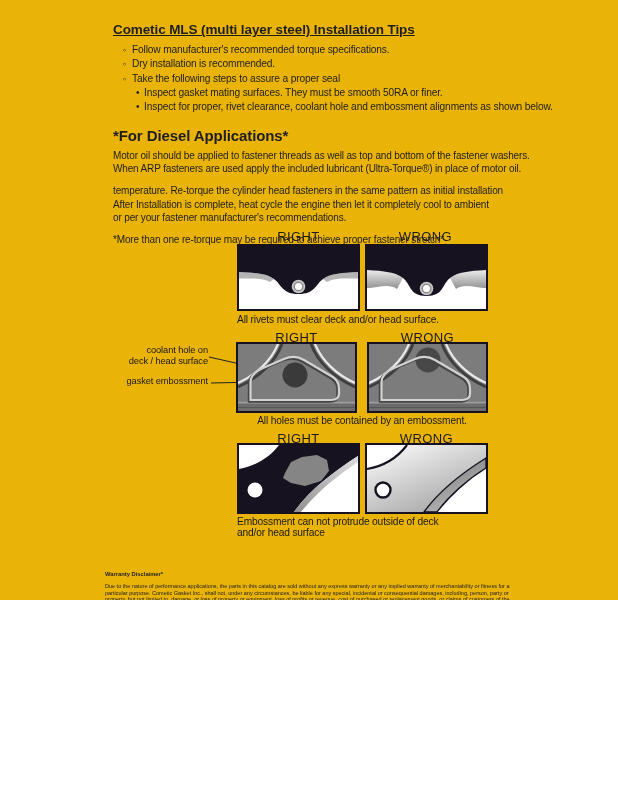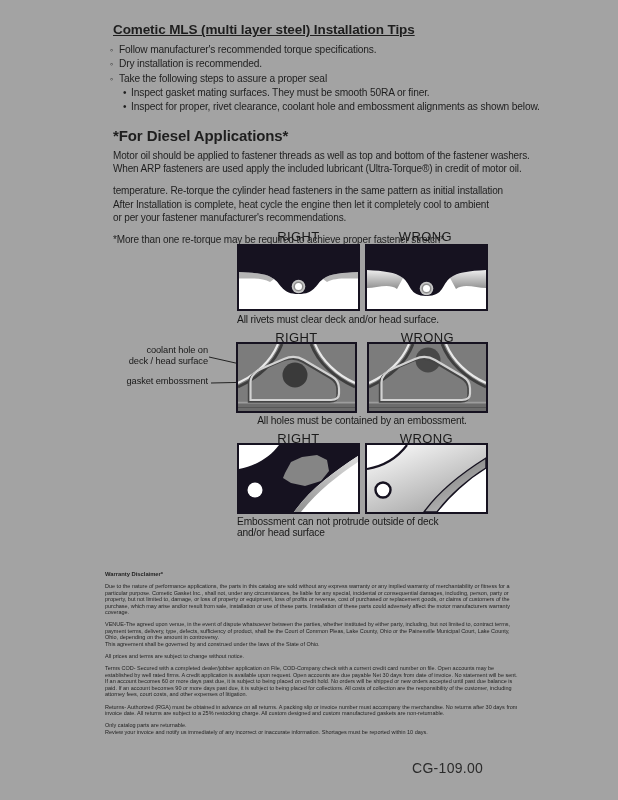--- a/index.html
+++ b/index.html
@@ -1,23 +1,23 @@
 <!DOCTYPE html>
 <html><head>
 <meta charset="utf-8">
 <style>
   html,body{margin:0;padding:0;background:#ffffff;}
-  .page{position:relative;width:618px;height:800px;background:#a3a3a3;overflow:hidden;
+  .page{position:relative;width:618px;height:600px;background:#eab308;overflow:hidden;
         font-family:"Liberation Sans", sans-serif;color:#1e1e1e;}
 
   
   .content{position:absolute;left:105px;top:22px;width:430px;}
   .title{font-size:13.5px;font-weight:bold;text-decoration:underline;margin:0 0 6px 8px;
          letter-spacing:-0.1px;white-space:nowrap;}
-  .bullets{margin-left:5px;font-size:10.2px;letter-spacing:-0.15px;}
+  .bullets{margin-left:18px;font-size:10.2px;letter-spacing:-0.15px;}
   .b-row{line-height:13.4px;white-space:nowrap;}
   .b-row .bm{display:inline-block;width:9px;font-size:9px;}
   .b-row.sub{padding-left:13px;}
   .b-row.sub .bm{width:8px;font-size:10px;}
   .h-diesel{font-size:15px;font-weight:bold;margin:14px 0 5px 8px;letter-spacing:-0.1px;}
   .para{margin:0 0 0 8px;font-size:10px;letter-spacing:-0.15px;}
   .para .tline{line-height:13.2px;white-space:nowrap;}
   .gap9{margin-top:9px;}
 
   
@@ -61,21 +61,21 @@
       </div>
       <div class="b-row sub">
         <span class="bm">•</span><span>Inspect for proper, rivet clearance, coolant hole and embossment alignments as shown below.</span>
       </div>
     </div>
 
     <h2 class="h-diesel">*For Diesel Applications*</h2>
 
     <div class="para">
       <div class="tline">Motor oil should be applied to fastener threads as well as top and bottom of the fastener washers.</div>
-      <div class="tline">When ARP fasteners are used apply the included lubricant (Ultra-Torque®) in credit of motor oil.</div>
+      <div class="tline">When ARP fasteners are used apply the included lubricant (Ultra-Torque®) in place of motor oil.</div>
     </div>
     <div class="para gap9">
       <div class="tline">temperature. Re-torque the cylinder head fasteners in the same pattern as initial installation</div>
       <div class="tline">After Installation is complete, heat cycle the engine then let it completely cool to ambient</div>
       <div class="tline">or per your fastener manufacturer's recommendations.</div>
     </div>
     <div class="para gap9">
       <div class="tline">*More than one re-torque may be required to achieve proper fastener stretch*</div>
     </div>
   </div>

